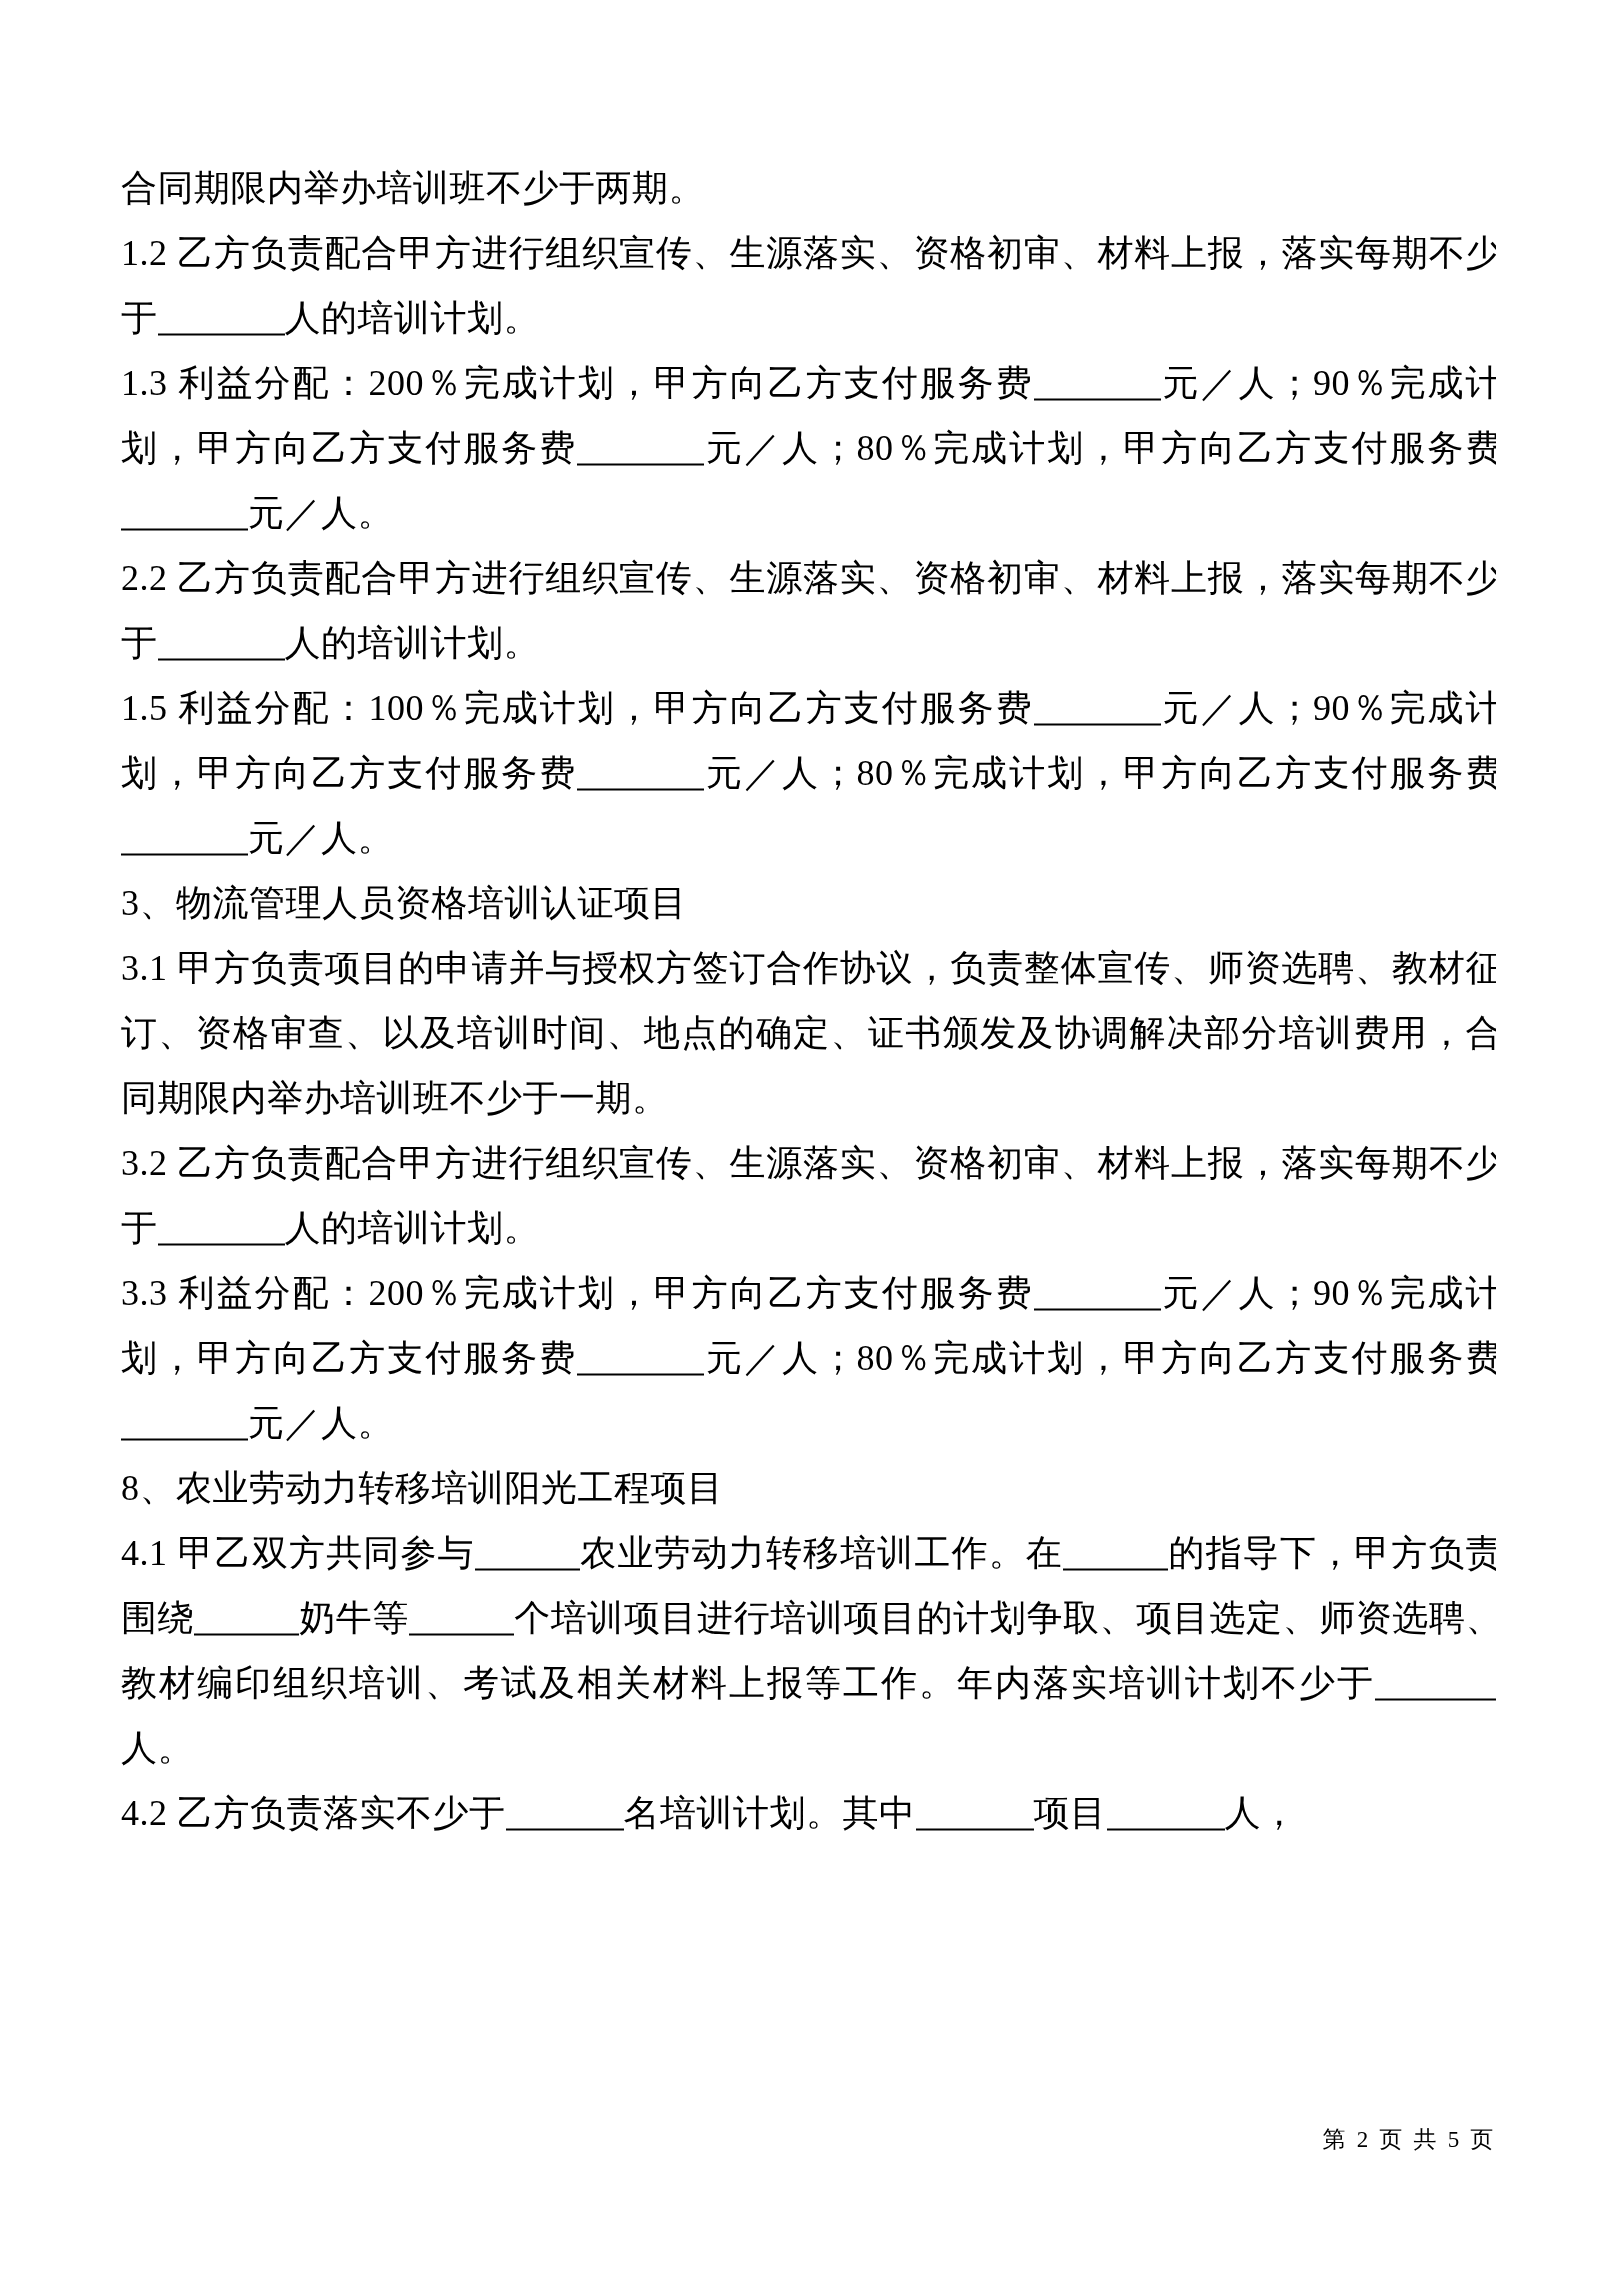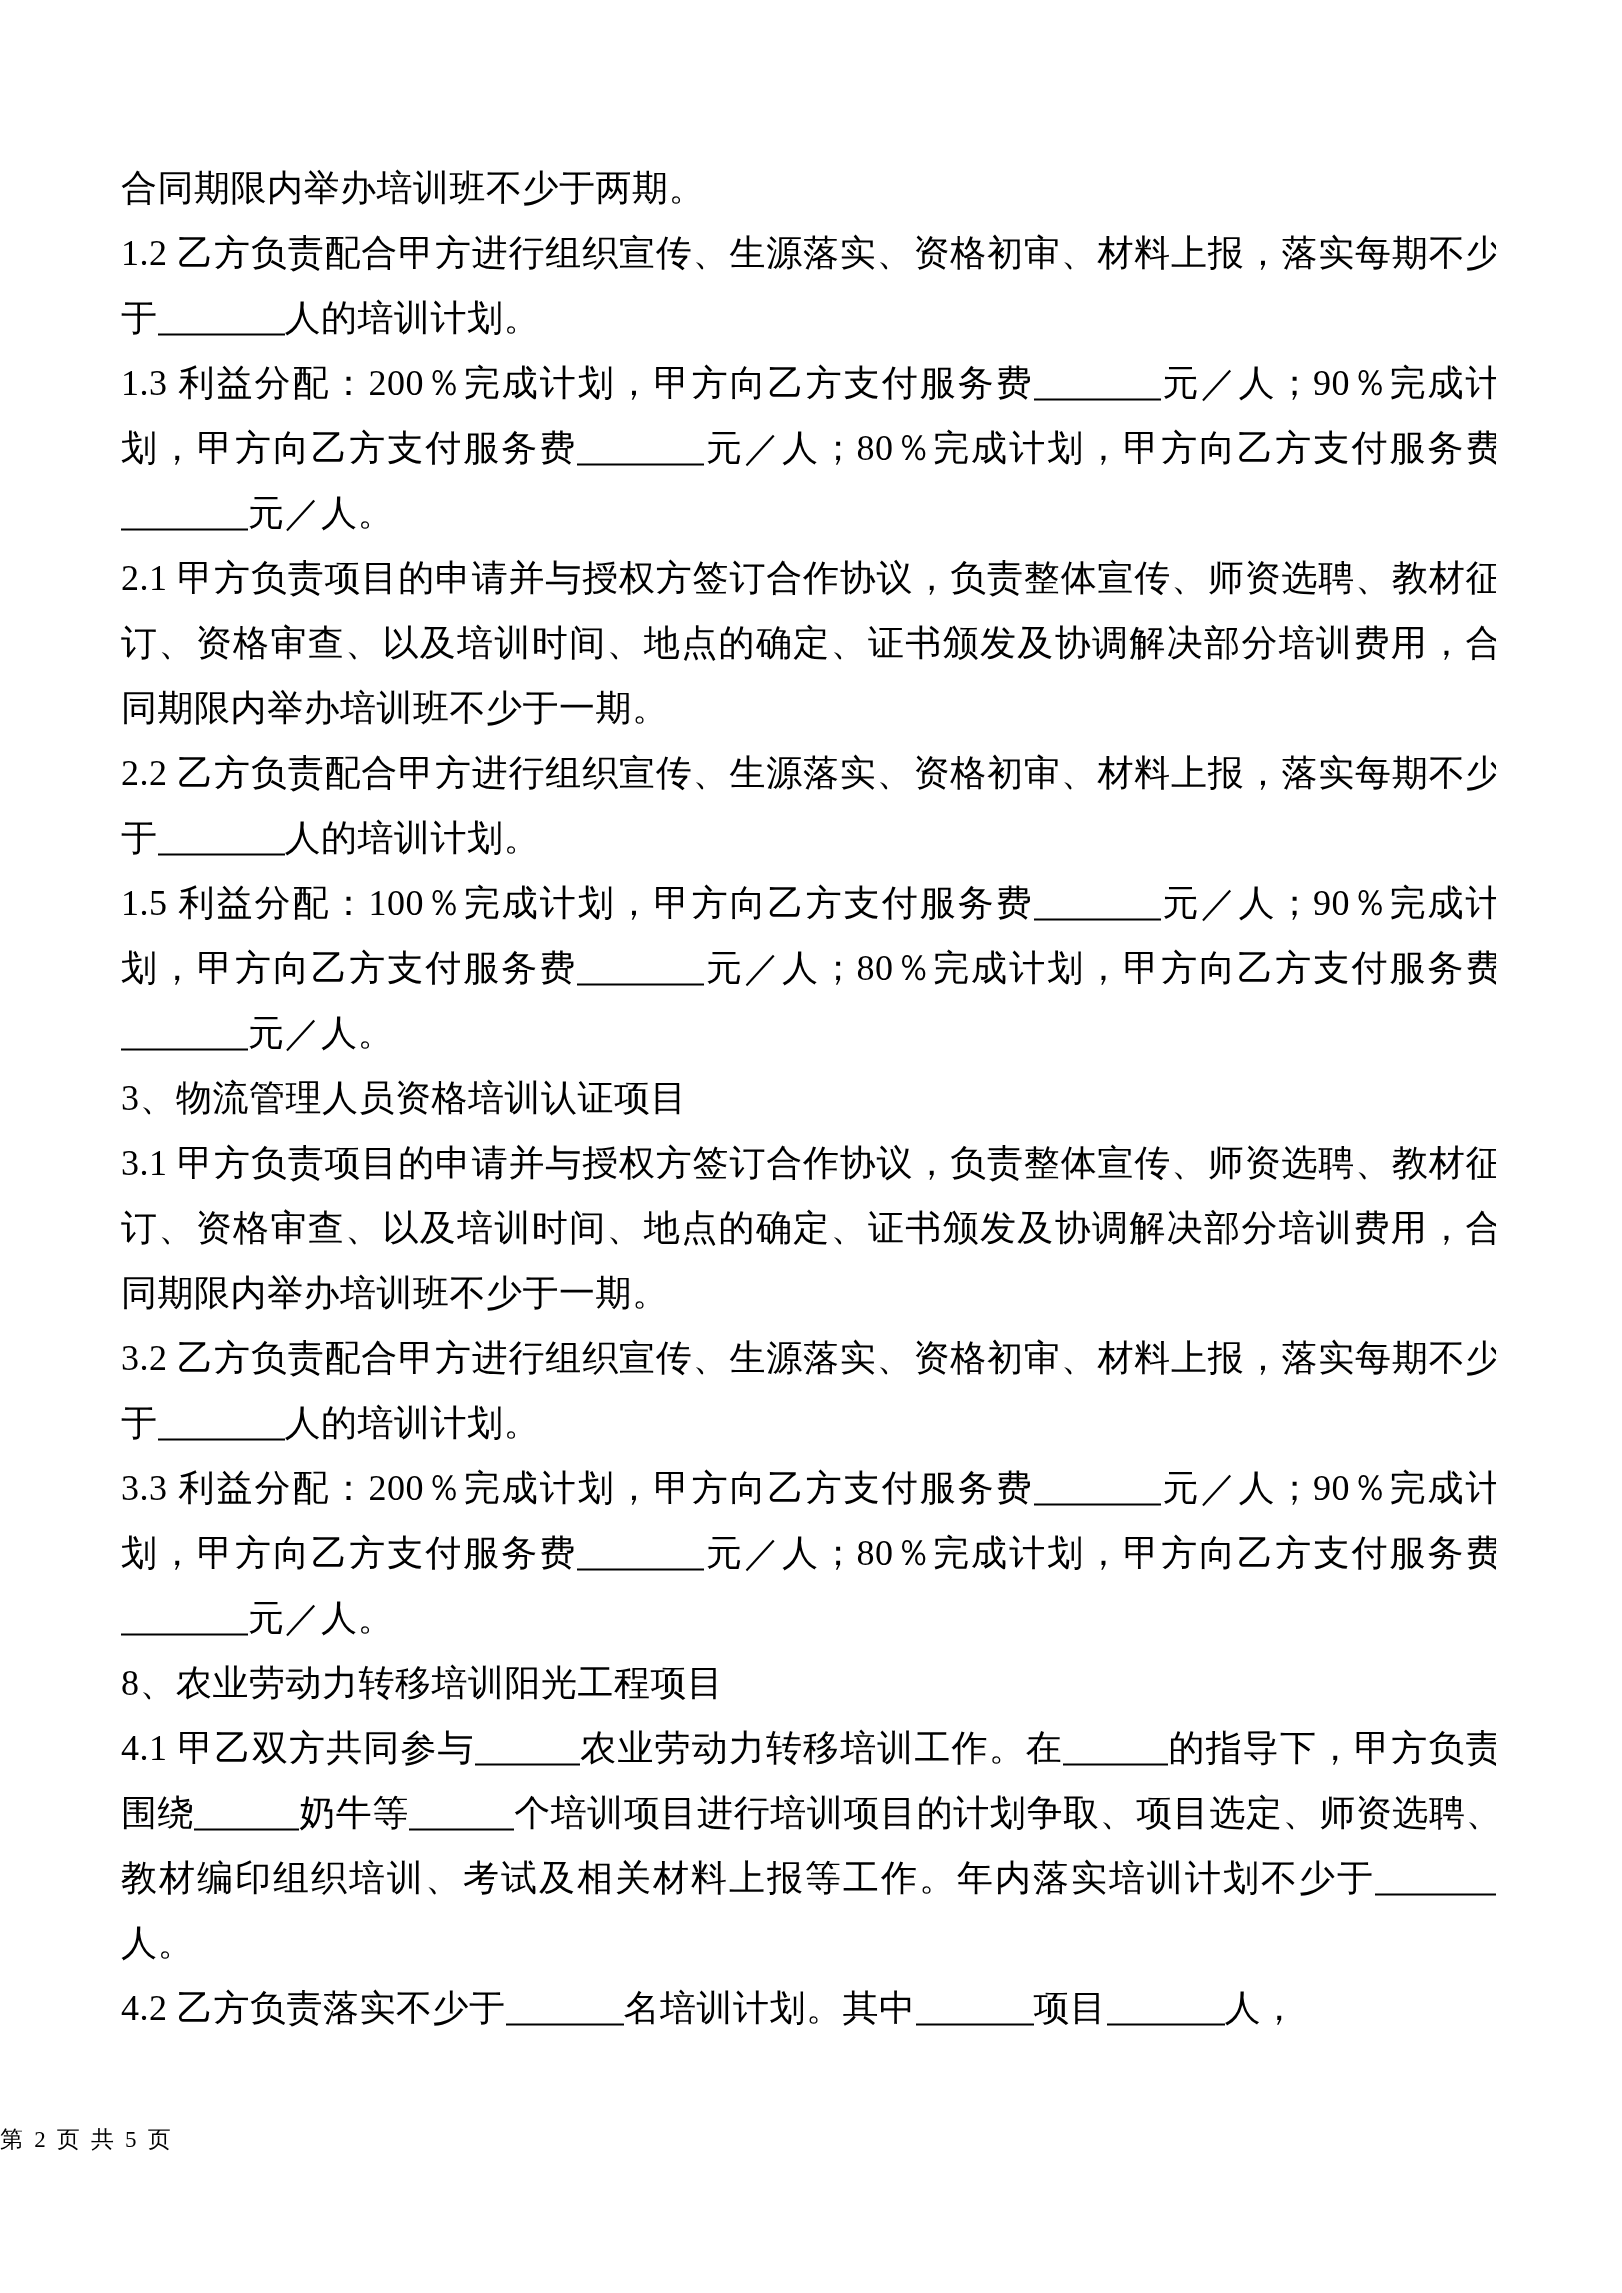--- a/index.html
+++ b/index.html
@@ -38,35 +38,34 @@
     height: 1em;
     border-bottom: 2.7px solid #000000;
     vertical-align: baseline;
     transform: translateY(5.5px);
   }
   .footer {
     position: absolute;
     left: 0;
     right: 0;
     top: 2124px;
-    text-align: left;
+    text-align: right;
     font-size: 23px;
     letter-spacing: 2.7px;
     color: #000000;
   }
 </style>
 </head>
 <body>
 
 <div class="page">
   <div class="doc" id="doc-body">
       <p><span>合同期限内举办培训班不少于两期。</span></p>
       <p><span>1.2 乙方负责配合甲方进行组织宣传、生源落实、资格初审、材料上报，落实每期不少于</span><span class="blank" style="width: 127px;"></span><span>人的培训计划。</span></p>
       <p><span>1.3 利益分配：200％完成计划，甲方向乙方支付服务费</span><span class="blank" style="width: 127px;"></span><span>元／人；90％完成计划，甲方向乙方支付服务费</span><span class="blank" style="width: 127px;"></span><span>元／人；80％完成计划，甲方向乙方支付服务费</span><span class="blank" style="width: 127px;"></span><span>元／人。</span></p>
-      <p><span>2.1 甲方负责项目的申请并与授权方签订合作协议，负责整体宣传、师资选聘、教材征订、资格审查、以及培训时间、地点的确定、证书颁发及协调解决部分培训费用，合同期限内举办培训班不少于一期。</span></p>
       <p><span>2.2 乙方负责配合甲方进行组织宣传、生源落实、资格初审、材料上报，落实每期不少于</span><span class="blank" style="width: 127px;"></span><span>人的培训计划。</span></p>
       <p><span>1.5 利益分配：100％完成计划，甲方向乙方支付服务费</span><span class="blank" style="width: 127px;"></span><span>元／人；90％完成计划，甲方向乙方支付服务费</span><span class="blank" style="width: 127px;"></span><span>元／人；80％完成计划，甲方向乙方支付服务费</span><span class="blank" style="width: 127px;"></span><span>元／人。</span></p>
       <p><span>3、物流管理人员资格培训认证项目</span></p>
       <p><span>3.1 甲方负责项目的申请并与授权方签订合作协议，负责整体宣传、师资选聘、教材征订、资格审查、以及培训时间、地点的确定、证书颁发及协调解决部分培训费用，合同期限内举办培训班不少于一期。</span></p>
       <p><span>3.2 乙方负责配合甲方进行组织宣传、生源落实、资格初审、材料上报，落实每期不少于</span><span class="blank" style="width: 127px;"></span><span>人的培训计划。</span></p>
       <p><span>3.3 利益分配：200％完成计划，甲方向乙方支付服务费</span><span class="blank" style="width: 127px;"></span><span>元／人；90％完成计划，甲方向乙方支付服务费</span><span class="blank" style="width: 127px;"></span><span>元／人；80％完成计划，甲方向乙方支付服务费</span><span class="blank" style="width: 127px;"></span><span>元／人。</span></p>
       <p><span>8、农业劳动力转移培训阳光工程项目</span></p>
       <p><span>4.1 甲乙双方共同参与</span><span class="blank" style="width: 105px;"></span><span>农业劳动力转移培训工作。在</span><span class="blank" style="width: 105px;"></span><span>的指导下，甲方负责围绕</span><span class="blank" style="width: 105px;"></span><span>奶牛等</span><span class="blank" style="width: 105px;"></span><span>个培训项目进行培训项目的计划争取、项目选定、师资选聘、教材编印组织培训、考试及相关材料上报等工作。年内落实培训计划不少于</span><span class="blank" style="width: 127px;"></span><span>人。</span></p>
       <p><span>4.2 乙方负责落实不少于</span><span class="blank" style="width: 118px;"></span><span>名培训计划。其中</span><span class="blank" style="width: 118px;"></span><span>项目</span><span class="blank" style="width: 118px;"></span><span>人，</span></p>
     </div>

